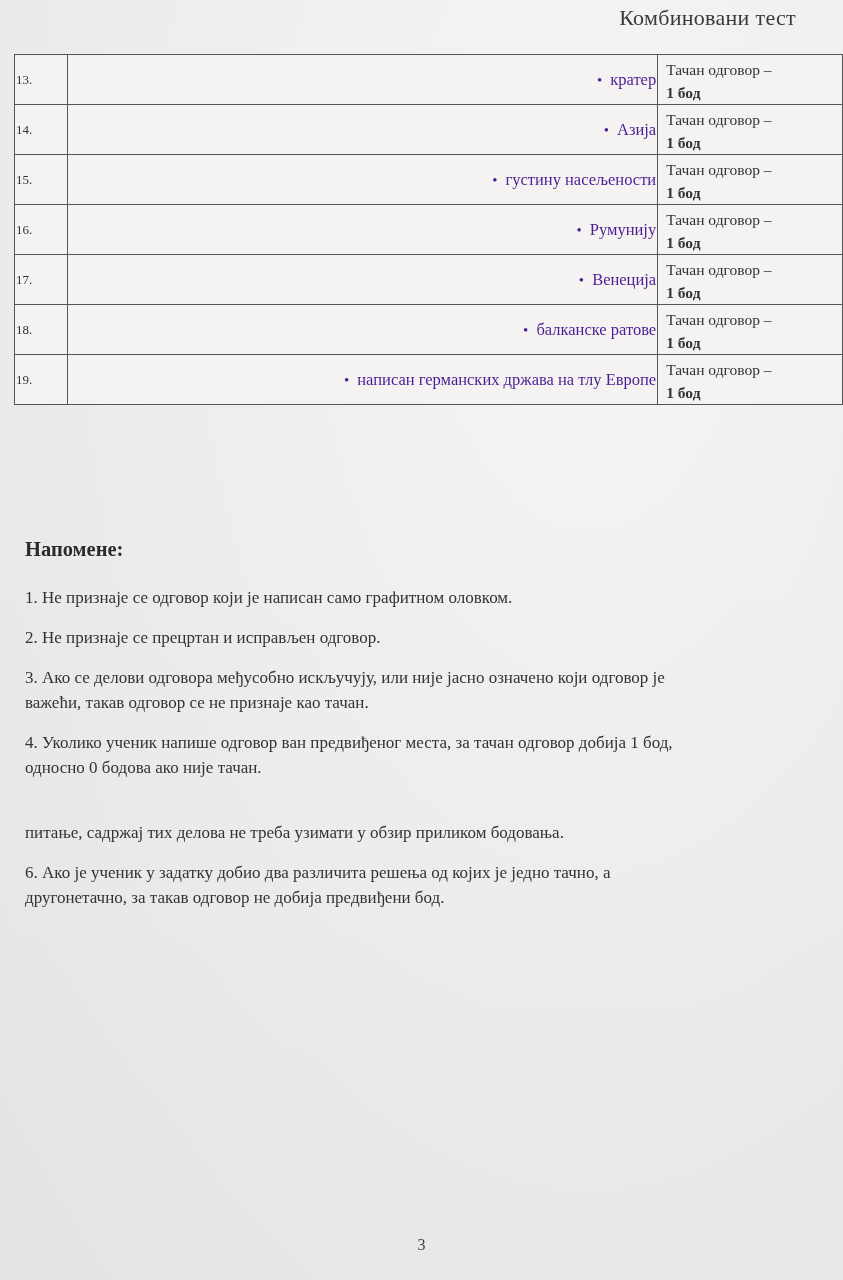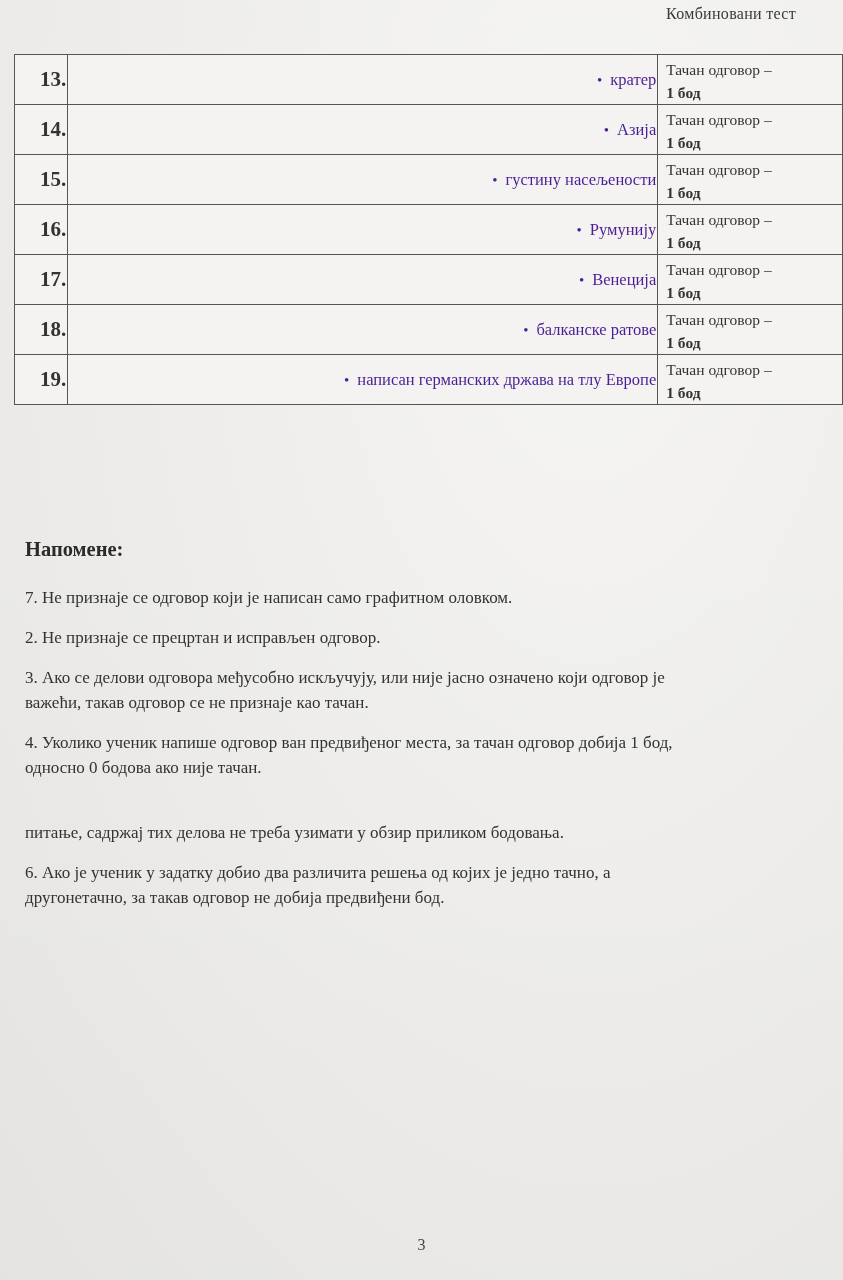--- a/index.html
+++ b/index.html
@@ -23,43 +23,42 @@
     background:
       radial-gradient(ellipse at 70% 20%, rgba(255,255,255,0.5), rgba(0,0,0,0.02)),
       linear-gradient(180deg, rgba(0,0,0,0.015), rgba(0,0,0,0.03));
     pointer-events: none;
   }
 
   .doc-header {
     position: absolute;
     top: 5px;
     right: 47px;
-    font-size: 16px;
+    font-size: 22px;
     letter-spacing: 0.3px;
     color: #3a3a3a;
   }
 
   table.answers {
     position: absolute;
     left: 14px;
     top: 54px;
     border-collapse: collapse;
     table-layout: fixed;
   }
   table.answers td {
     border: 1.5px solid #555;
     background: #f4f3f1;
     vertical-align: middle;
   }
   td.num-cell {
     width: 51px;
-    text-align: right;
-    font-size: 21px;
+    text-align: left;
+    font-size: 13px;
     color: #333;
-    font-weight: bold;
   }
   td.ans-cell {
     width: 588px;
     padding-left: 13px;
     font-size: 16.5px;
     color: #4c1d95;
     text-align: right;
   }
   td.ans-cell .bullet {
     display: inline-block;
@@ -170,21 +169,21 @@
           <div class="pts-value">1 бод</div>
         </td>
     </tr>
   </tbody>
 </table>
 
 <div class="notes-heading">Напомене:</div>
 
 <div class="notes">
   <p class="note">
-    <span>7. Не признаје се одговор који је написан само графитном оловком.</span>
+    <span>1. Не признаје се одговор који је написан само графитном оловком.</span>
   </p>
   <p class="note">
     <span>2. Не признаје се прецртан и исправљен одговор.</span>
   </p>
   <p class="note">
     <span>3. Ако се делови одговора међусобно искључују, или није јасно означено који одговор је</span><br>
     <span>важећи, такав одговор се не признаје као тачан.</span>
   </p>
   <p class="note">
     <span>4. Уколико ученик напише одговор ван предвиђеног места, за тачан одговор добија 1 бод,</span><br>

